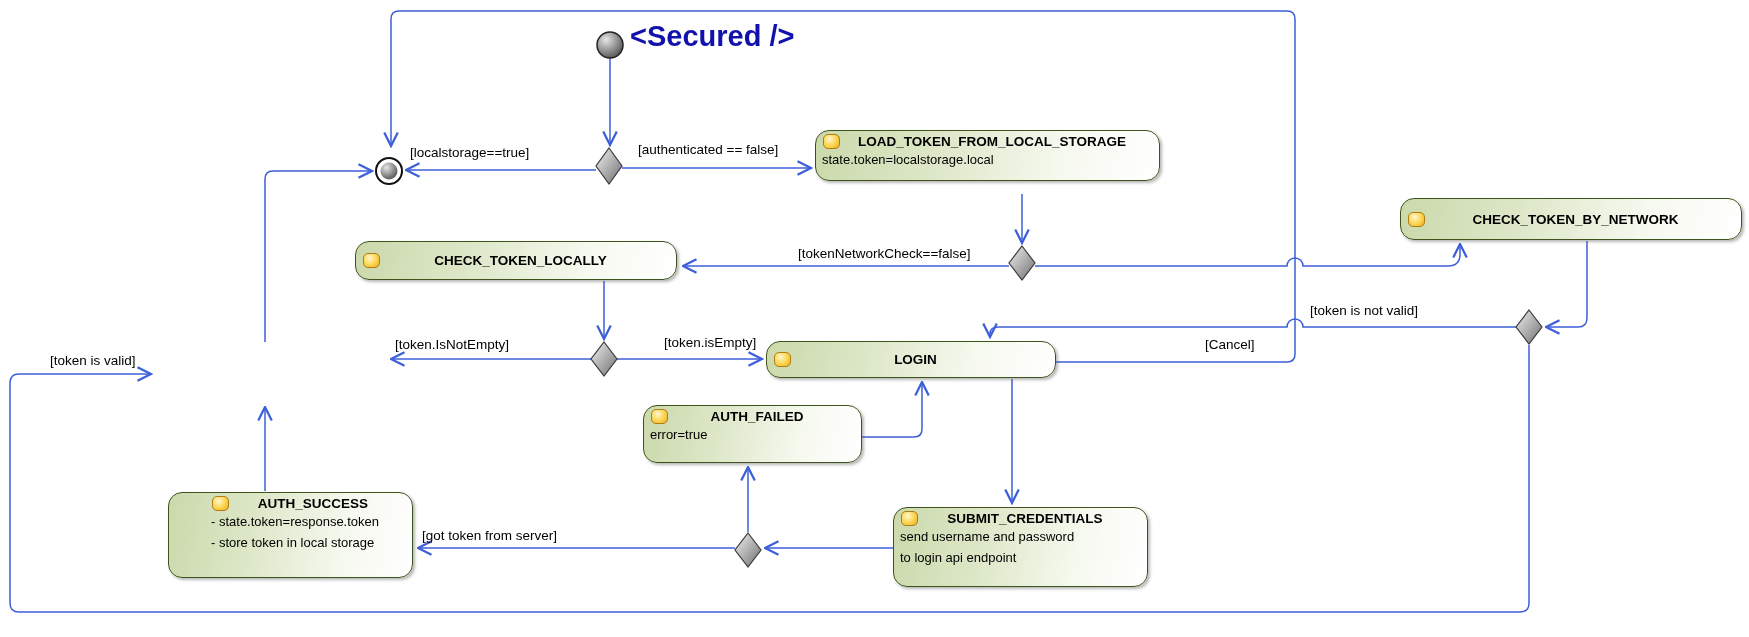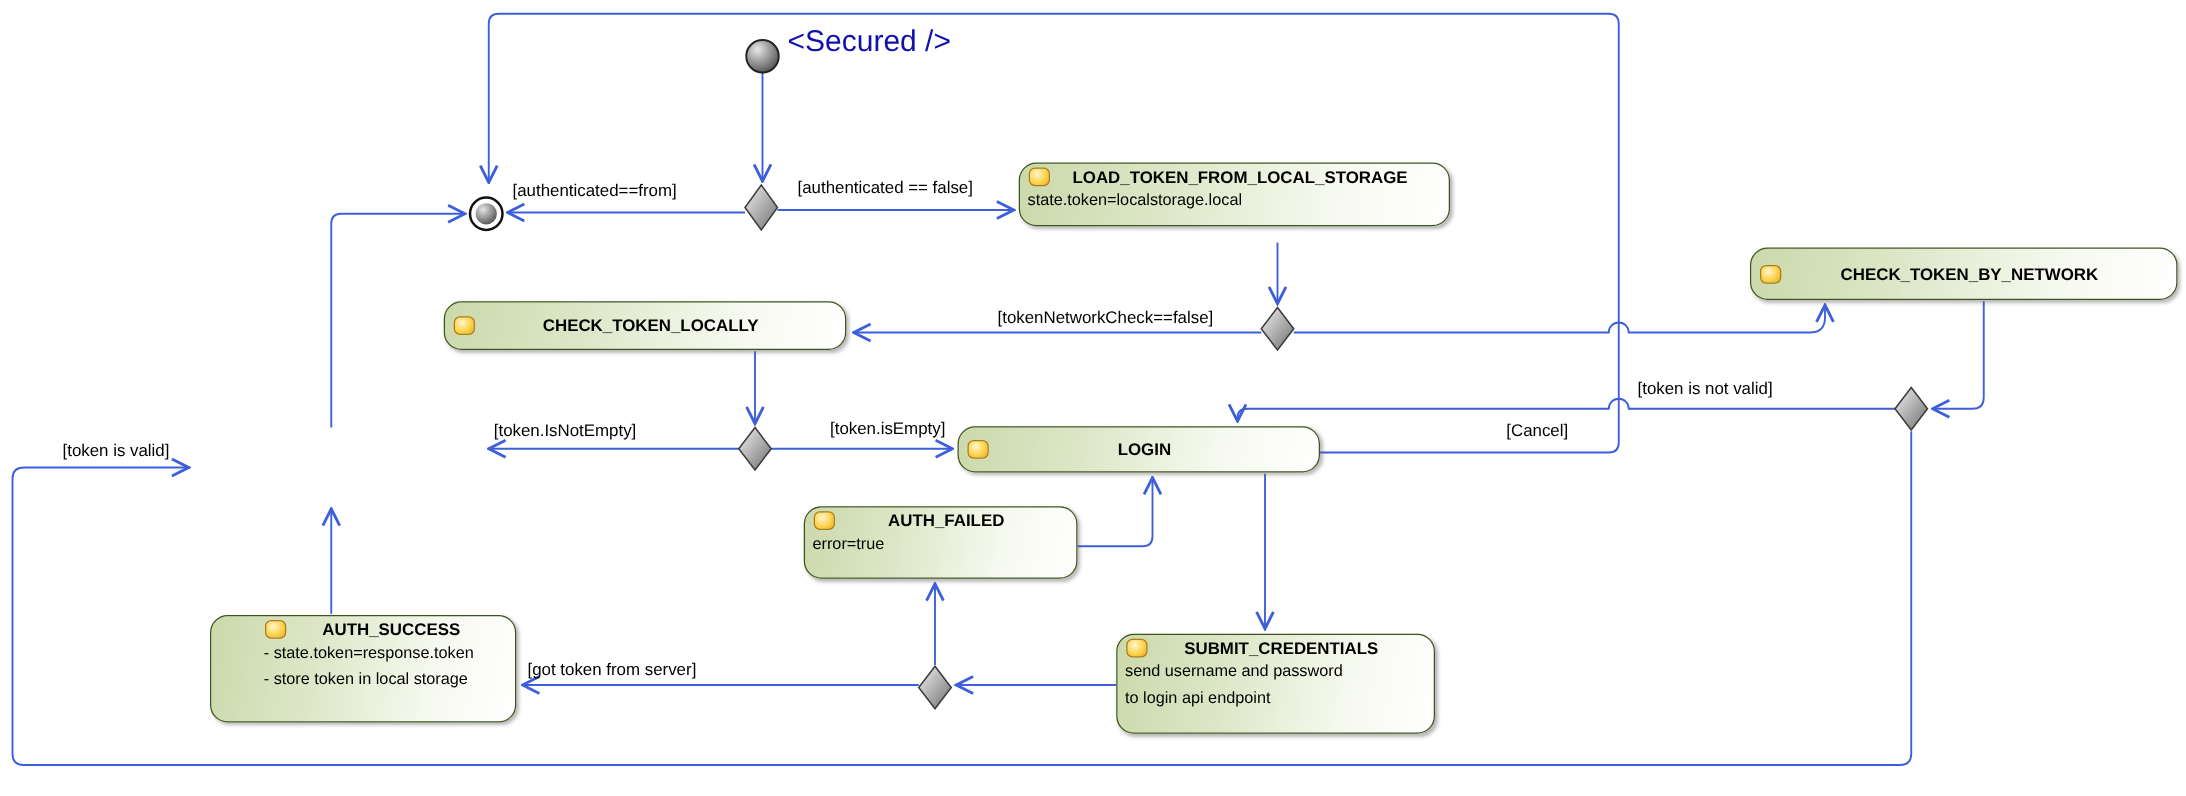--- a/index.html
+++ b/index.html
@@ -10,21 +10,21 @@
          background:linear-gradient(100deg,#cbd9ab 0%,#dde7c8 35%,#f6f9ef 72%,#ffffff 100%);
          box-shadow:2px 2px 3px rgba(100,100,100,.45);box-sizing:border-box;color:#000;}
   .trow{display:flex;align-items:center;padding:3px 8px 0 7px;gap:7px;}
   .state.onerow .trow{height:100%;padding-top:0;justify-content:flex-end;}
   .bead{flex:0 0 auto;width:15px;height:13px;border:1px solid #b07d10;border-radius:5px;
         background:radial-gradient(circle at 38% 32%,#fff6cf 0%,#fbd44c 55%,#eda72c 100%);}
   .stitle{flex:1 1 auto;text-align:center;font-weight:bold;font-size:13.5px;white-space:nowrap;
           padding-right:14px;}
   .sbody{font-size:13px;line-height:20px;padding:1px 6px 0 6px;white-space:nowrap;}
   .guard{position:absolute;z-index:3;font-size:13.5px;color:#000;white-space:nowrap;}
-  .main-title{position:absolute;left:630px;top:20px;z-index:3;font-size:24px;font-weight:normal;
+  .main-title{position:absolute;left:630px;top:20px;z-index:3;font-size:29px;font-weight:bold;
               color:#1111ae;white-space:nowrap;}
 </style>
 </head>
 <body>
 
 <div id="canvas">
 
   <svg id="wires" width="1749" height="637" viewBox="0 0 1749 637">
     <defs>
       <marker id="arr" viewBox="0 0 12 12" refX="11" refY="6" markerWidth="12" markerHeight="12" orient="auto-start-reverse">
@@ -150,21 +150,21 @@
 
   <div class="state" style="left:893px;top:507px;width:255px;height:80px;">
     <div class="trow">
         <span class="bead"></span>
       <span class="stitle">SUBMIT_CREDENTIALS</span>
       </div>
     <div class="sbody">send username and password</div>
     <div class="sbody">to login api endpoint</div>
   </div>
 
-  <div class="guard" style="left:410px;top:145px;">[authenticated==from]</div>
+  <div class="guard" style="left:410px;top:145px;">[localstorage==true]</div>
   <div class="guard" style="left:638px;top:142px;">[authenticated == false]</div>
   <div class="guard" style="left:798px;top:246px;">[tokenNetworkCheck==false]</div>
   <div class="guard" style="left:1310px;top:303px;">[token is not valid]</div>
   <div class="guard" style="left:395px;top:337px;">[token.IsNotEmpty]</div>
   <div class="guard" style="left:664px;top:335px;">[token.isEmpty]</div>
   <div class="guard" style="left:1205px;top:337px;">[Cancel]</div>
   <div class="guard" style="left:50px;top:353px;">[token is valid]</div>
   <div class="guard" style="left:422px;top:528px;">[got token from server]</div>
 
 </div>

